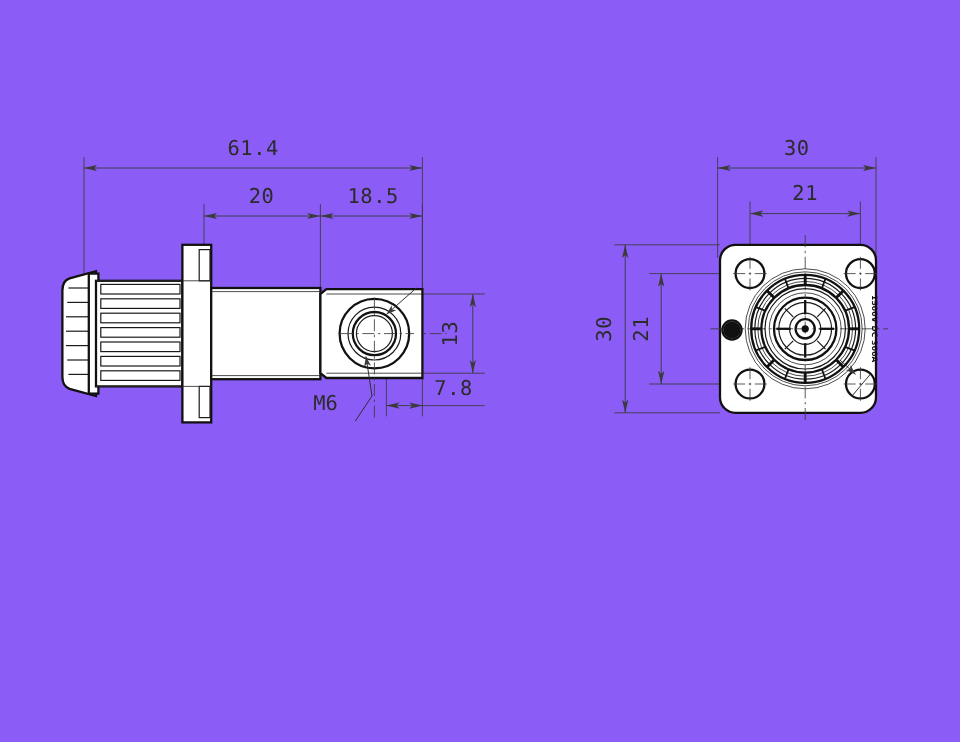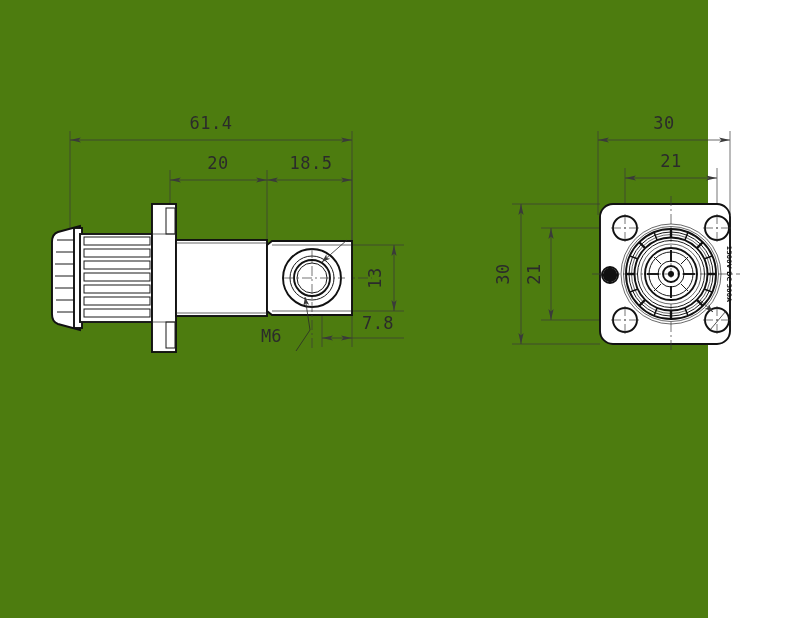--- a/index.html
+++ b/index.html
@@ -8,23 +8,23 @@
     background: #ffffff;
   }
   body {
     width: 800px;
     height: 618px;
     font-family: "DejaVu Sans", sans-serif;
     overflow: hidden;
   }
   #drawing-root {
     position: relative;
-    width: 708px;
+    width: 800px;
     height: 618px;
-    background: #4d7c0f;
+    background: #8b5cf6;
     text-decoration: underline;
   }
   svg#cad {
     position: absolute;
     left: 0;
     top: 0;
     width: 800px;
     height: 618px;
     display: block;
   }

